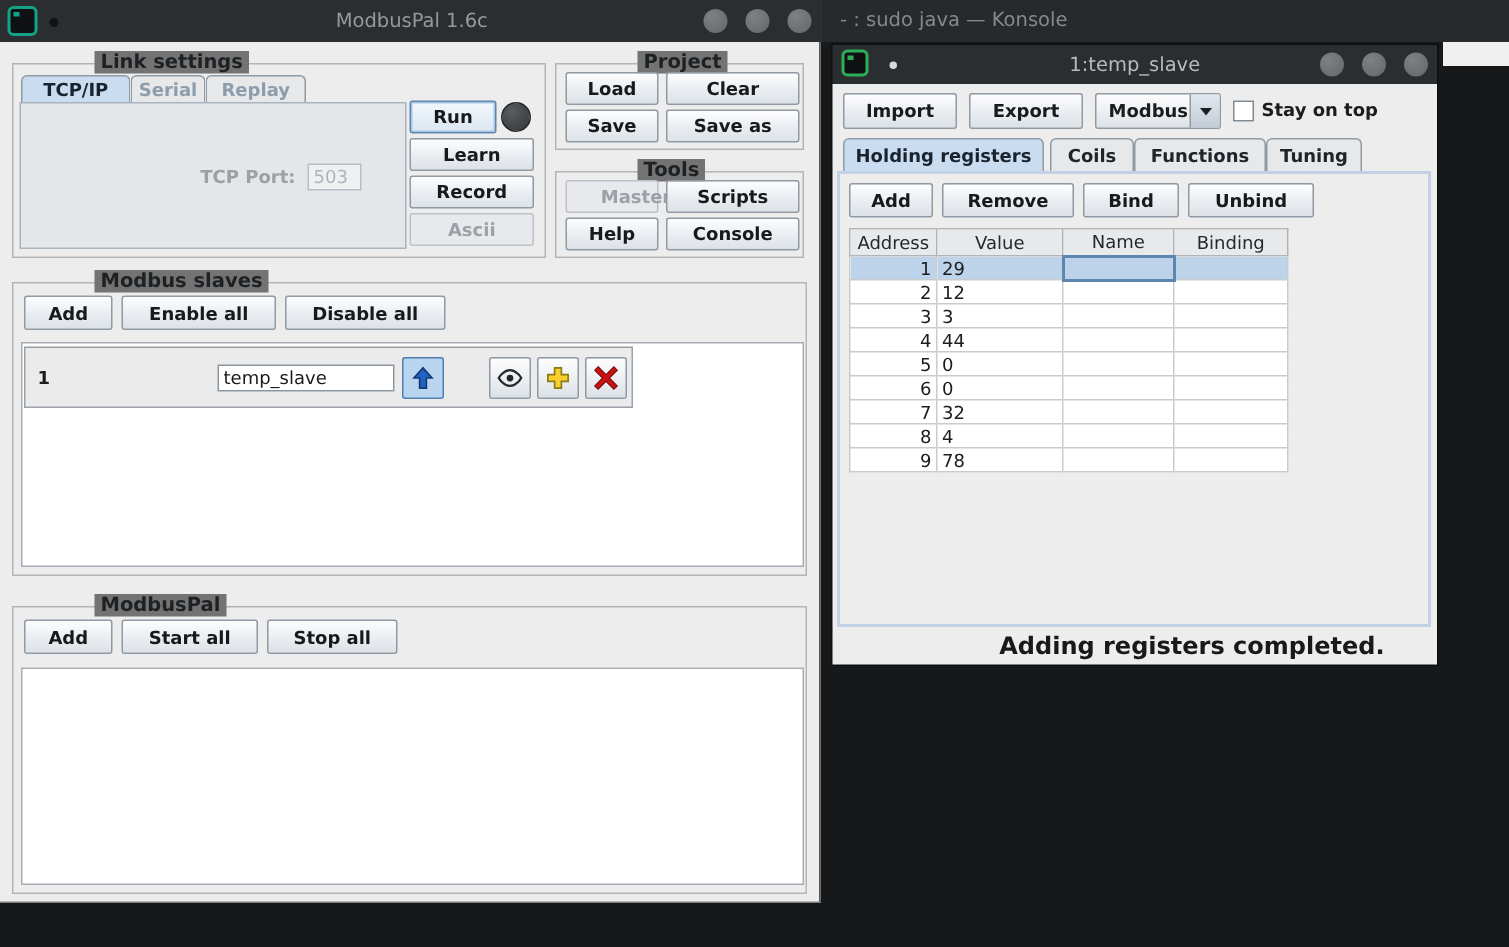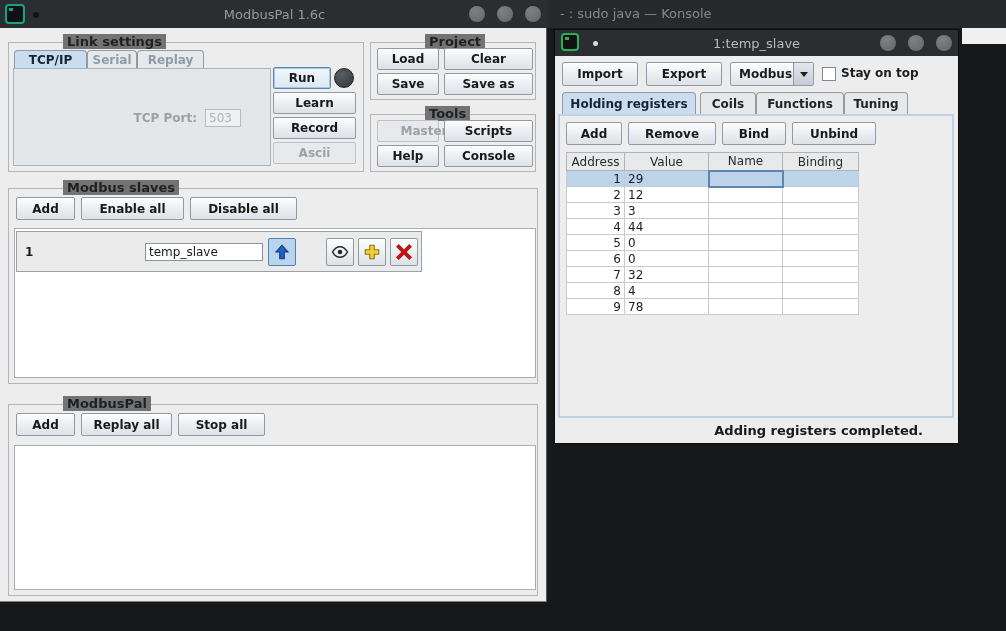--- a/index.html
+++ b/index.html
@@ -72,21 +72,21 @@
   .reg-table { position:absolute; border-collapse:collapse; table-layout:fixed; width:292px;
                font-size:12px; background:#ffffff; }
   .reg-table th { height:18px; background:#e8e9eb; border:1px solid #b0b4b8; font-weight:normal;
                   color:#26292c; text-align:center; overflow:hidden; }
   .reg-table td { height:16px; border:1px solid #c9ccce; padding:0 3px; background:#ffffff;
                   overflow:hidden; line-height:14px; }
   .reg-table td.c0 { text-align:right; }
   .reg-table tr.selected td { background:#bdd3ea; }
   .reg-table td.focus-cell { border:2px solid #5d87b0; background:#cfe0f0; }
 
-  .status-line { position:absolute; font-weight:bold; font-size:13px; color:#17191b;
+  .status-line { position:absolute; font-weight:bold; font-size:16px; color:#17191b;
                  text-align:right;padding-left:19px; }
   .slave-row { position:absolute; background:#ebebec; border:1px solid #9aa1a8; }
   .sliver { position:absolute; background:#f0f0f0; }
   .dot { position:absolute; border-radius:50%; }
 </style>
 </head>
 <body>
 
 <div class="tbar" style="left:0; top:0; width:549px; height:28px;">
   <div class="app-icon" style="left:5px; top:4px;"></div>
@@ -215,21 +215,21 @@
     </div>
   </div>
 
   <div class="group" style="left:8px; top:376px; width:530px; height:192px;">
     <span class="group-title">ModbusPal</span>
   </div>
   <div class="btn" style="left:16px; top:385px; width:59px; height:23px;">
     <span>Add</span>
   </div>
   <div class="btn" style="left:81px; top:385px; width:91px; height:23px;">
-    <span>Replay all</span>
+    <span>Start all</span>
   </div>
   <div class="btn" style="left:178px; top:385px; width:87px; height:23px;">
     <span>Stop all</span>
   </div>
   <div class="whitearea" style="left:14px; top:417px; width:522px; height:145px;"></div>
 </div>
 
 <div class="win-slave">
   <div class="ts-bar">
     <div class="app-icon green" style="left:6px; top:3px; width:18px; height:18px;"></div>

